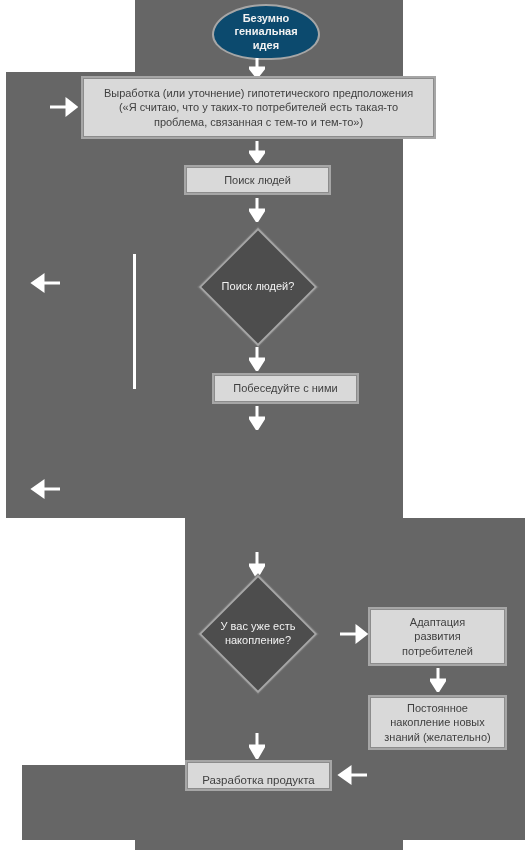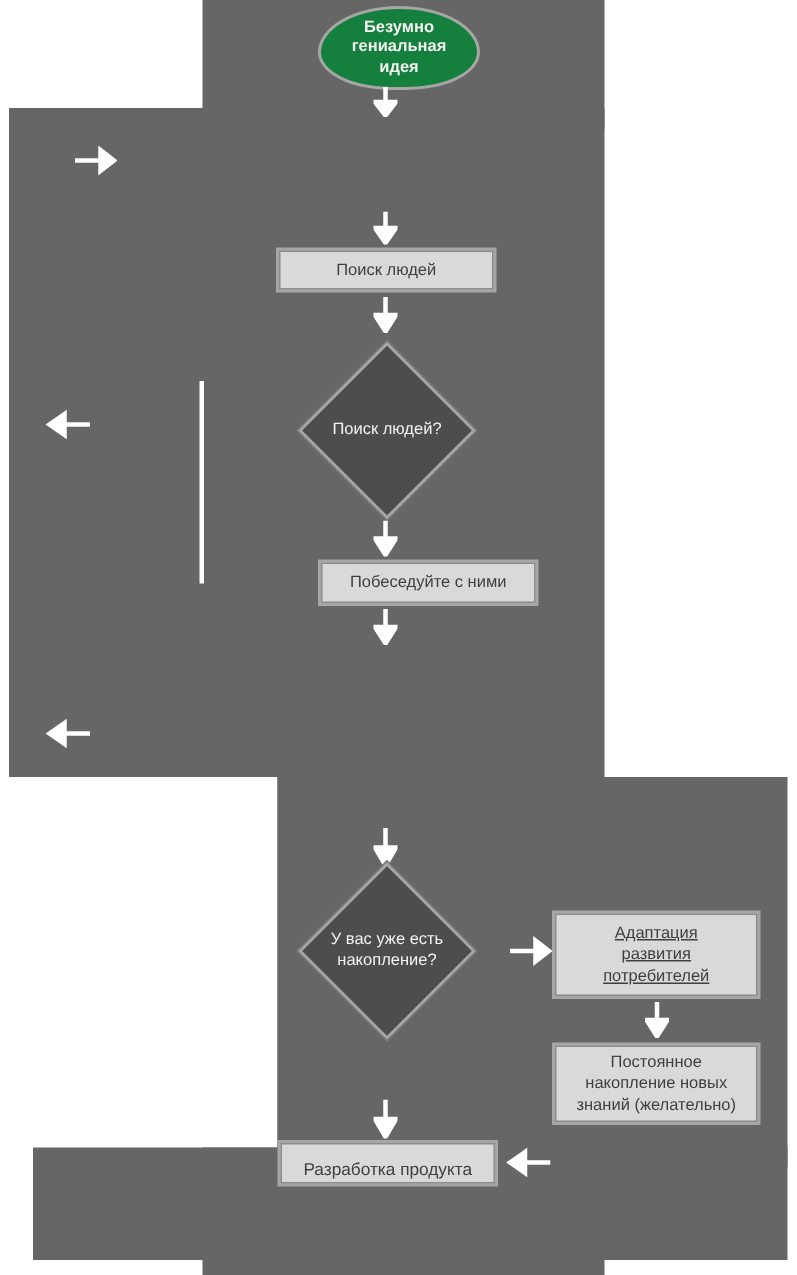--- a/index.html
+++ b/index.html
@@ -19,21 +19,21 @@
     border:1px solid #8c8c8c;
     outline:2px solid #a6a6a6;
     outline-offset:0px;
     color:#3f3f3f;
     display:flex;align-items:center;justify-content:center;
     text-align:center;
     line-height:1.28;
   }
 
   .term{
-    background:#15803d;
+    background:#0c4a6e;
     border:2px solid #a6a6a6;
     border-radius:50% 50% 45% 45% / 55% 55% 45% 45%;
     color:#f2f2f2;
     display:flex;align-items:center;justify-content:center;
     text-align:center;line-height:1.2;font-weight:bold;
   }
 
   
   .dec{display:block;}
   .dec .dbox{
@@ -78,20 +78,25 @@
 гениальная
 идея</span>
   </div>
 
   <div class="arrow" style="left:249px;top:58px;">
     <svg width="16" height="20" viewBox="0 0 16 20">
         <path d="M8 0 L8 12 M1 10 L8 19 L15 10 Z" stroke="#fff" stroke-width="3" fill="#fff"></path>
       </svg>
   </div>
 
+  <div class="node proc t11" style="left:83px;top:78px;width:351px;height:59px;padding:4px 8px;">
+    <span style="white-space:pre-line;">Выработка (или уточнение) гипотетического предположения
+(«Я считаю, что у таких-то потребителей есть такая-то
+проблема, связанная с тем-то и тем-то»)</span>
+  </div>
 
   <div class="arrow" style="left:50px;top:96px;">
     <svg width="28" height="22" viewBox="0 0 28 22">
         <path d="M0 11 L18 11 M17 4 L26 11 L17 18 Z" stroke="#fff" stroke-width="3" fill="#fff"></path>
       </svg>
   </div>
 
   <div class="arrow" style="left:249px;top:141px;">
     <svg width="16" height="22" viewBox="0 0 16 22">
         <path d="M8 0 L8 13 M1 11 L8 21 L15 11 Z" stroke="#fff" stroke-width="3" fill="#fff"></path>
@@ -155,21 +160,21 @@
 накопление?</div>
   </div>
 
   <div class="arrow" style="left:340px;top:623px;">
     <svg width="28" height="22" viewBox="0 0 28 22">
         <path d="M0 11 L18 11 M17 4 L26 11 L17 18 Z" stroke="#fff" stroke-width="3" fill="#fff"></path>
       </svg>
   </div>
 
   <div class="node proc t11" style="left:370px;top:609px;width:135px;height:55px;">
-    <span style="white-space:pre-line;text-decoration:underline;">Адаптация
+    <span style="white-space:pre-line;">Адаптация
 развития
 потребителей</span>
   </div>
 
   <div class="arrow" style="left:430px;top:668px;">
     <svg width="16" height="24" viewBox="0 0 16 24">
         <path d="M8 0 L8 14 M1 12 L8 23 L15 12 Z" stroke="#fff" stroke-width="3" fill="#fff"></path>
       </svg>
   </div>
 

